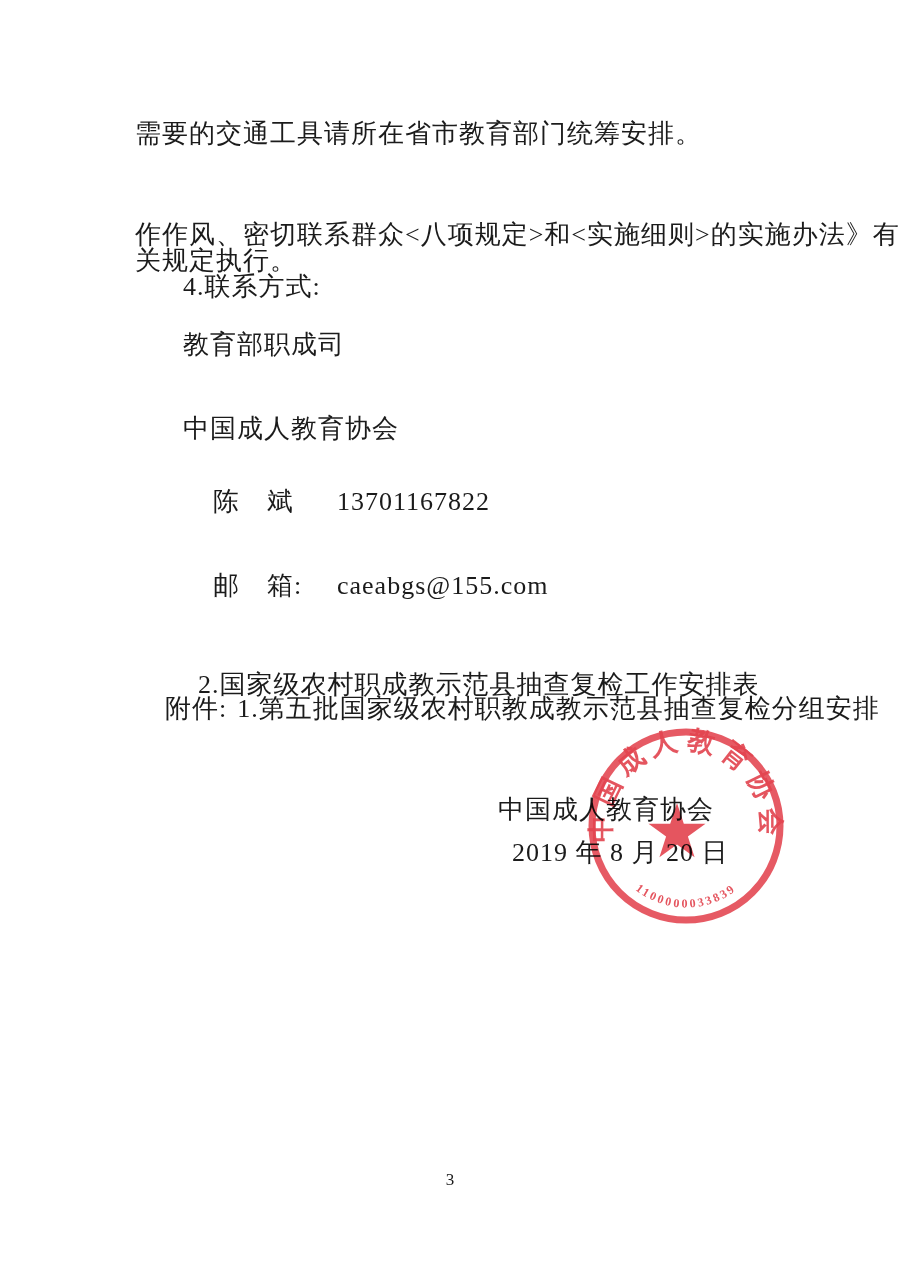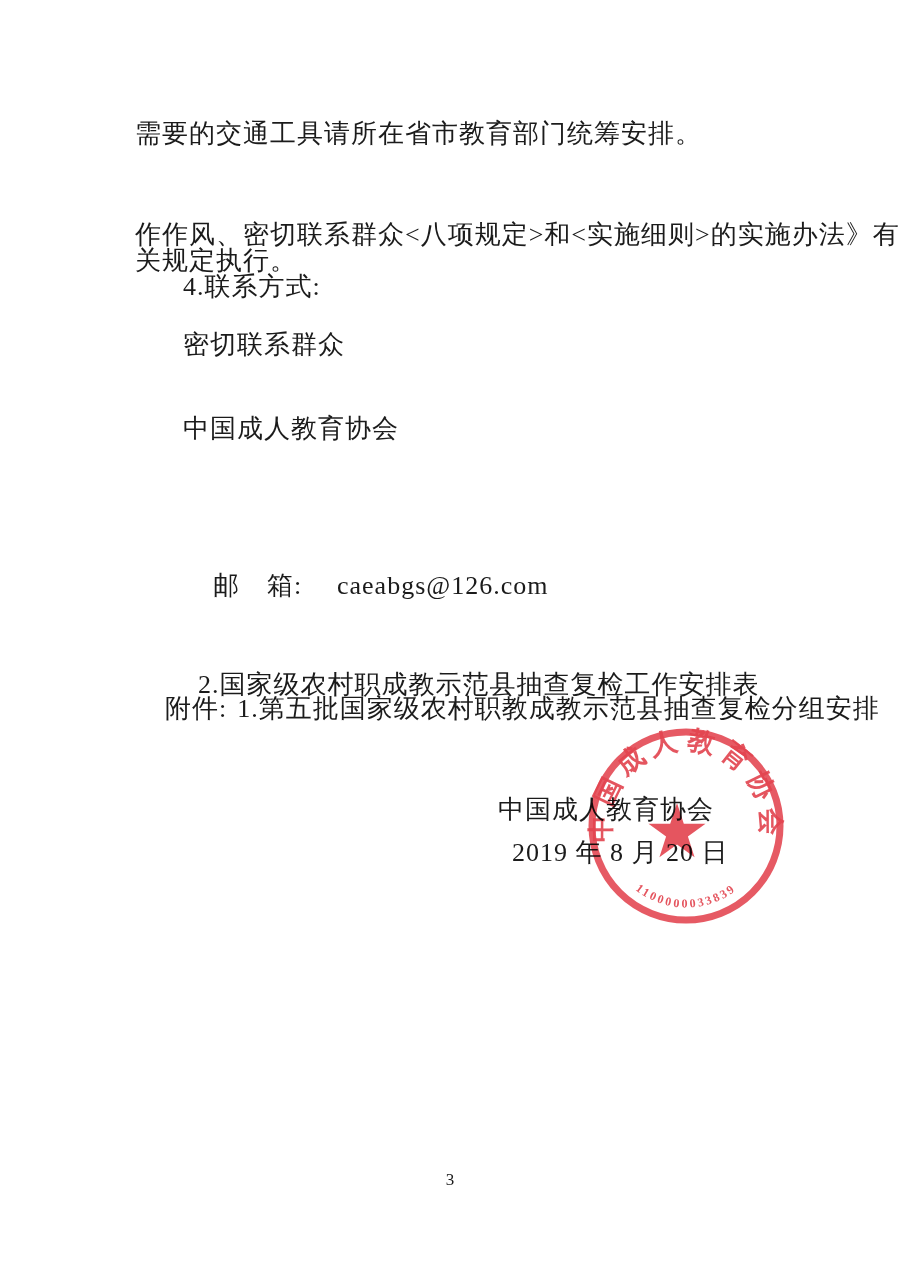--- a/index.html
+++ b/index.html
@@ -48,29 +48,32 @@
 
   <div class="line" style="left:135px; top:119px;">需要的交通工具请所在省市教育部门统筹安排。</div>
 
 
   <div class="line" style="left:135px; top:203px;margin-top:17px;">作作风、密切联系群众&lt;八项规定&gt;和&lt;实施细则&gt;的实施办法》有</div>
 
   <div class="line" style="left:135px; top:246px;">关规定执行。</div>
 
   <div class="line" style="left:183px; top:272px;">4.联系方式:</div>
 
-  <div class="line" style="left:183px; top:330px;">密切联系群众</div>
+  <div class="line" style="left:183px; top:330px;">教育部职成司</div>
 
 
   <div class="line" style="left:183px; top:414px;">中国成人教育协会</div>
 
+  <div class="line" style="left:183px; top:457px;">
+    <span class="col-name">陈　斌</span><span>13701167822</span>
+  </div>
 
 
   <div class="line" style="left:183px; top:541px;">
-    <span class="col-name">邮　箱:</span><span>caeabgs@126.com</span>
+    <span class="col-name">邮　箱:</span><span>caeabgs@155.com</span>
   </div>
 
   <div class="line" style="left:135px; top:628px;">
     <span class="attach-label">附件:</span><span class="attach-item">1.第五批国家级农村职教成教示范县抽查复检分组安排</span>
   </div>
 
   <div class="line" style="left:198px; top:670px;">2.国家级农村职成教示范县抽查复检工作安排表</div>
 
   <div class="line" style="left:498px; top:795px;">中国成人教育协会</div>
 

